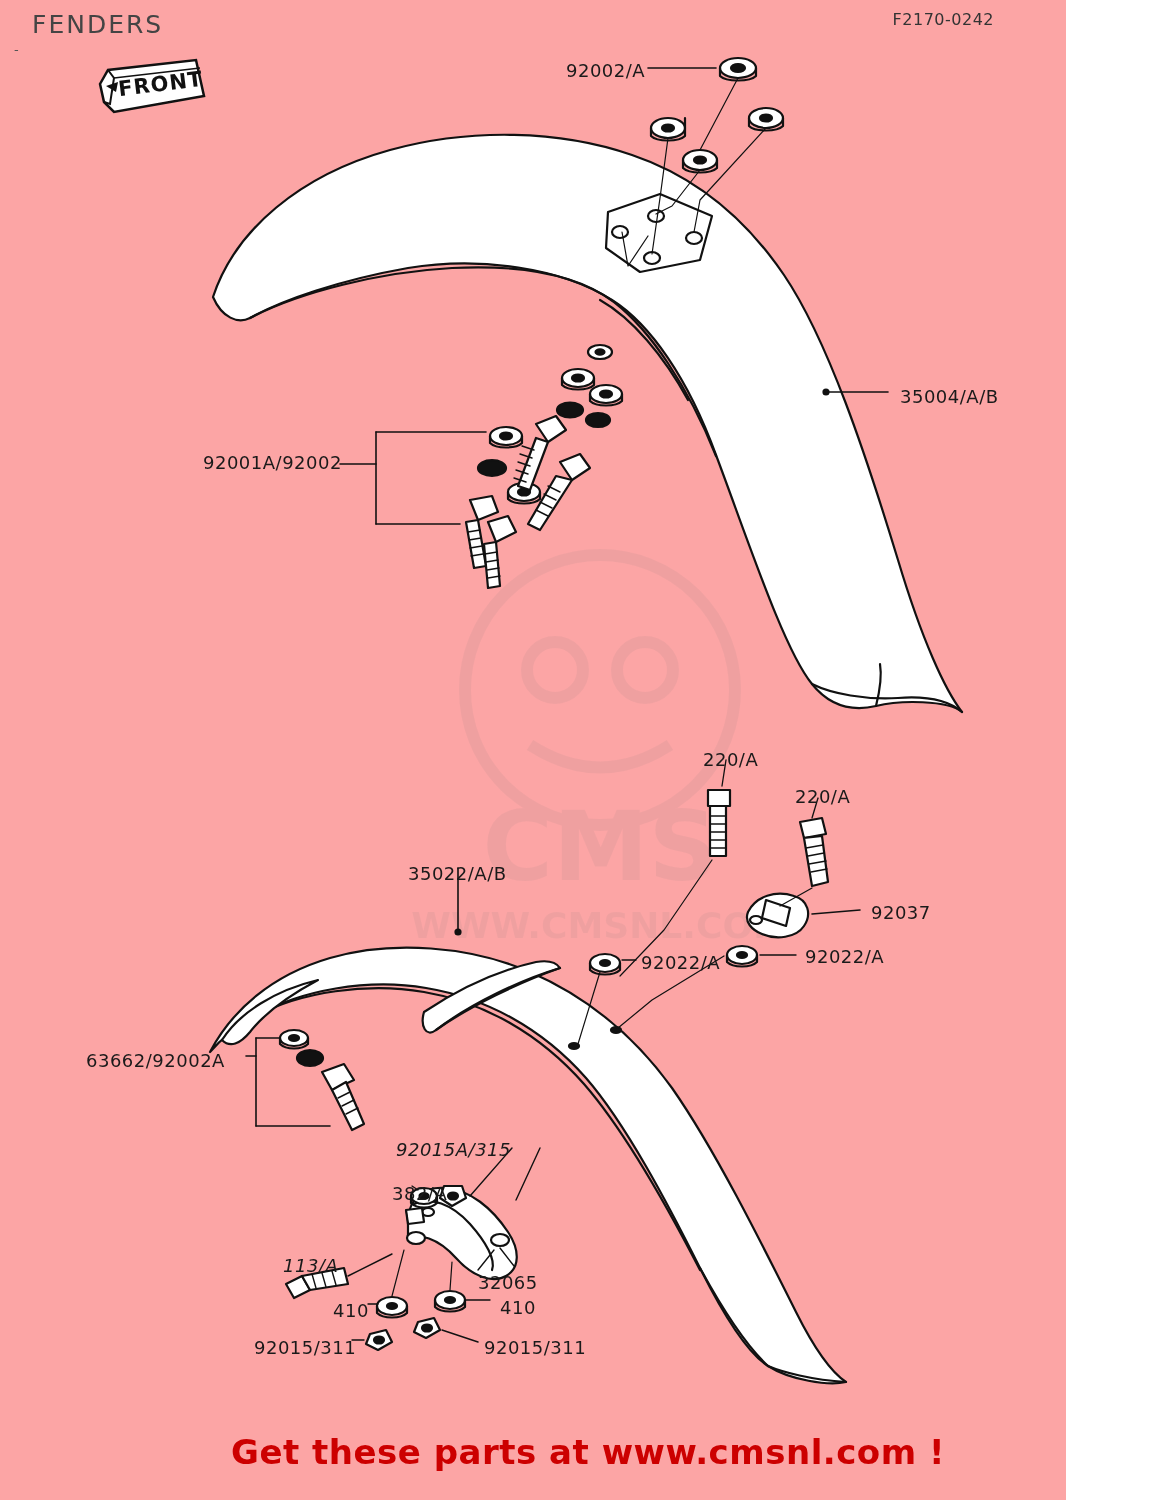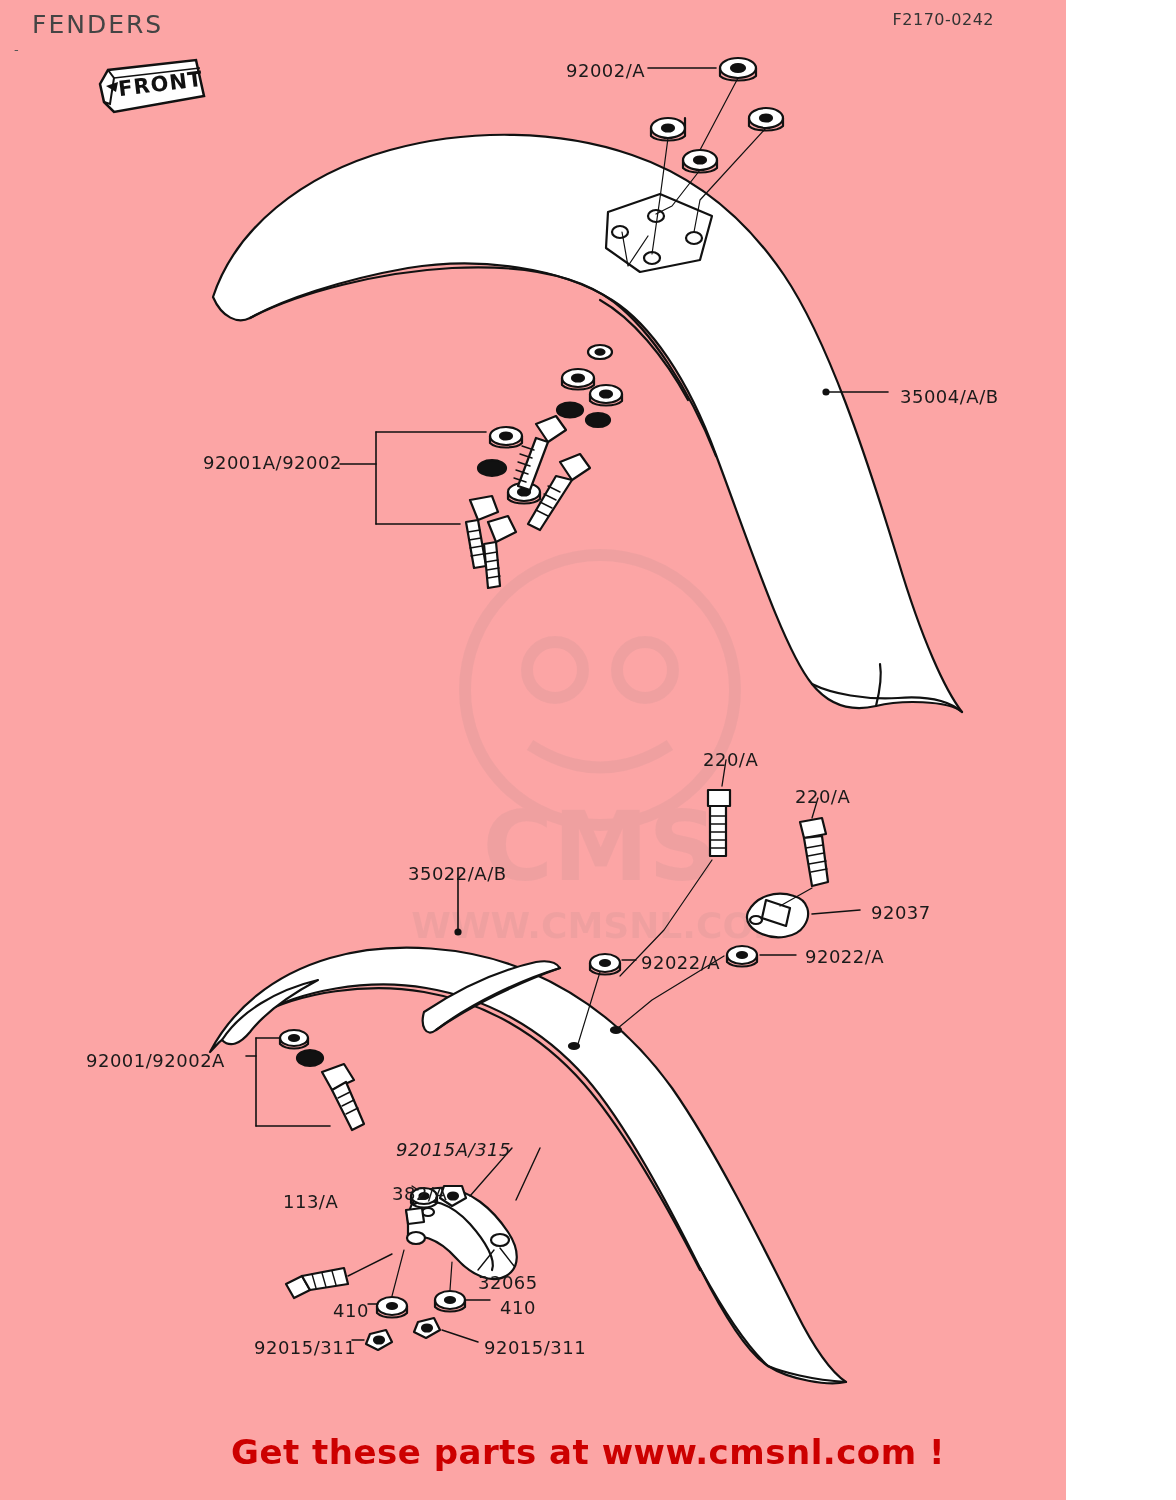--- a/index.html
+++ b/index.html
@@ -400,24 +400,24 @@
 
   <div class="lbl" style="left:566px; top:60px;">92002/A</div>
   <div class="lbl" style="left:900px; top:386px;">35004/A/B</div>
   <div class="lbl" style="left:203px; top:452px;text-align:right;">92001A/92002</div>
   <div class="lbl" style="left:703px; top:749px;">220/A</div>
   <div class="lbl" style="left:795px; top:786px;">220/A</div>
   <div class="lbl" style="left:408px; top:855px;margin-top:8px;">35022/A/B</div>
   <div class="lbl" style="left:871px; top:902px;">92037</div>
   <div class="lbl" style="left:641px; top:952px;">92022/A</div>
   <div class="lbl" style="left:805px; top:946px;">92022/A</div>
-  <div class="lbl" style="left:86px;  top:1050px;">92001/92002A</div>
+  <div class="lbl" style="left:86px;  top:1050px;">63662/92002A</div>
   <div class="lbl" style="left:396px; top:1139px;font-style:italic;">92015A/315</div>
   <div class="lbl" style="left:392px; top:1183px;">382/A</div>
-  <div class="lbl" style="left:283px; top:1191px;">113/A</div>
+  <div class="lbl" style="left:283px; top:1255px;font-style:italic;">113/A</div>
   <div class="lbl" style="left:478px; top:1272px;">32065</div>
   <div class="lbl" style="left:333px; top:1300px;">410</div>
   <div class="lbl" style="left:500px; top:1297px;">410</div>
   <div class="lbl" style="left:254px; top:1337px;">92015/311</div>
   <div class="lbl" style="left:484px; top:1337px;">92015/311</div>
 
   <div id="footer">Get these parts at www.cmsnl.com !</div>
 
 </div>
 

